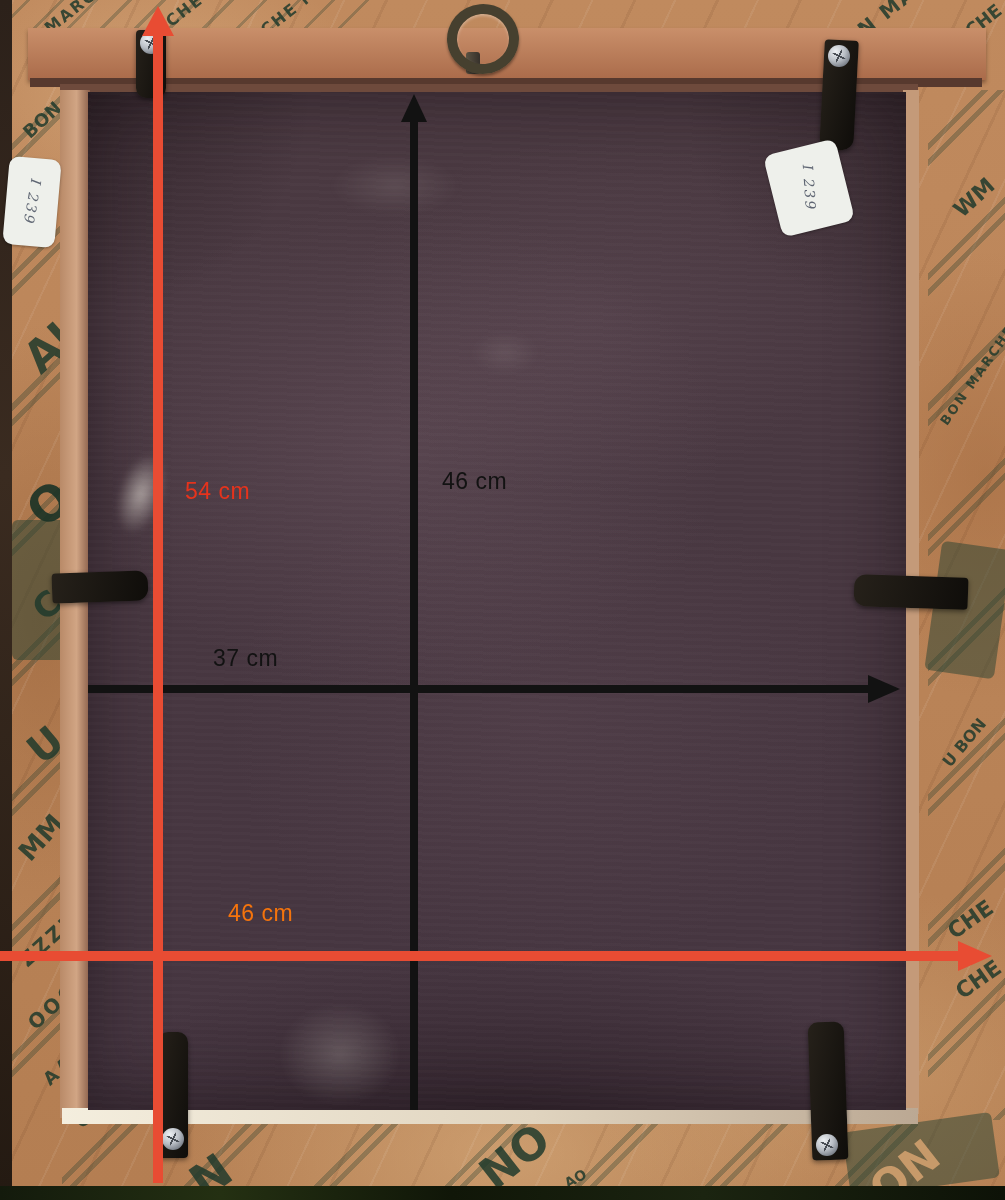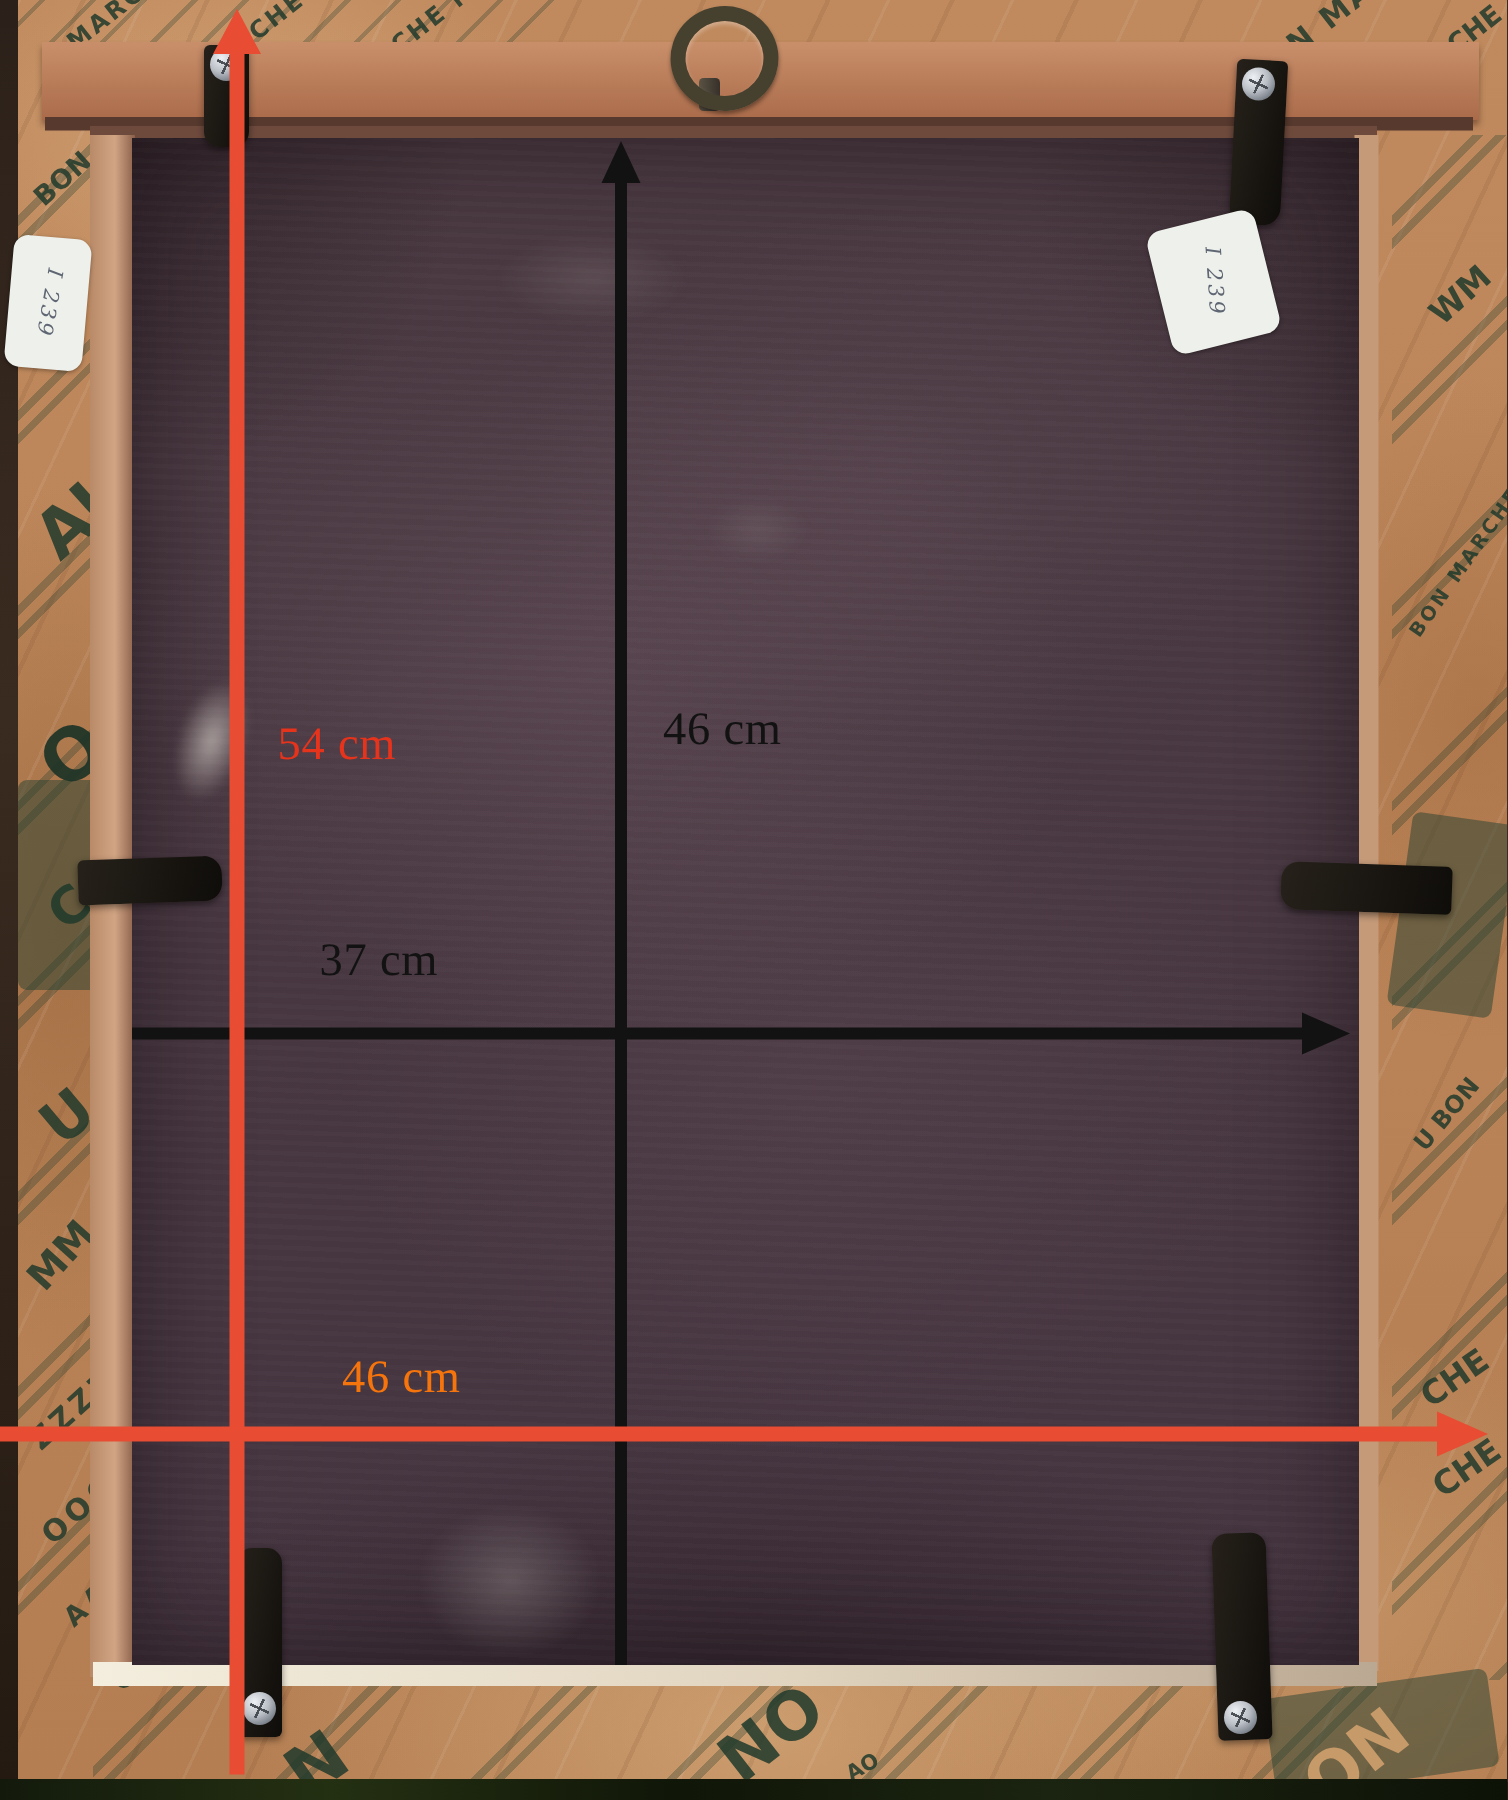--- a/index.html
+++ b/index.html
@@ -87,21 +87,21 @@
   .blk{background:#121212;z-index:40;}
   .head{position:absolute;width:0;height:0;}
   .head-up-red{border-left:16px solid transparent;border-right:16px solid transparent;
                border-bottom:30px solid #e84c33;z-index:42;}
   .head-right-red{border-top:15px solid transparent;border-bottom:15px solid transparent;
                border-left:34px solid #e84c33;z-index:42;}
   .head-up-blk{border-left:13px solid transparent;border-right:13px solid transparent;
                border-bottom:28px solid #121212;z-index:40;}
   .head-right-blk{border-top:14px solid transparent;border-bottom:14px solid transparent;
                border-left:32px solid #121212;z-index:40;}
-  .mlabel{position:absolute;z-index:45;font-size:31px;letter-spacing:.5px;font-family:Liberation Serif, serif;}
+  .mlabel{position:absolute;z-index:45;font-size:23px;letter-spacing:.5px;}
 </style>
 </head>
 <body>
 
 <div class="scene">
 
   <div class="abs wall"></div>
 
   <div class="abs tape"></div>
   <div class="abs stripes" style="left:12px;top:90px;width:52px;height:1040px;"></div>
@@ -176,17 +176,17 @@
   <div class="shaft blk" style="left:88px;top:685px;width:782px;height:8px;"></div>
   <div class="head head-right-blk" style="left:868px;top:675px;"></div>
 
   <div class="shaft red" style="left:153px;top:32px;width:10px;height:1151px;"></div>
   <div class="head head-up-red" style="left:142px;top:6px;"></div>
   <div class="shaft red" style="left:0;top:951px;width:960px;height:10px;"></div>
   <div class="head head-right-red" style="left:958px;top:941px;"></div>
 
   <div class="mlabel" style="left:185px;top:478px;color:#e6331c;">54 cm</div>
   <div class="mlabel" style="left:442px;top:468px;color:#121212;">46 cm</div>
-  <div class="mlabel" style="left:213px;top:622px;color:#121212;">37 cm</div>
+  <div class="mlabel" style="left:213px;top:645px;color:#121212;">37 cm</div>
   <div class="mlabel" style="left:228px;top:900px;color:#f5740c;">46 cm</div>
 
   <div class="abs grass"></div>
 </div>
 
 </body></html>

